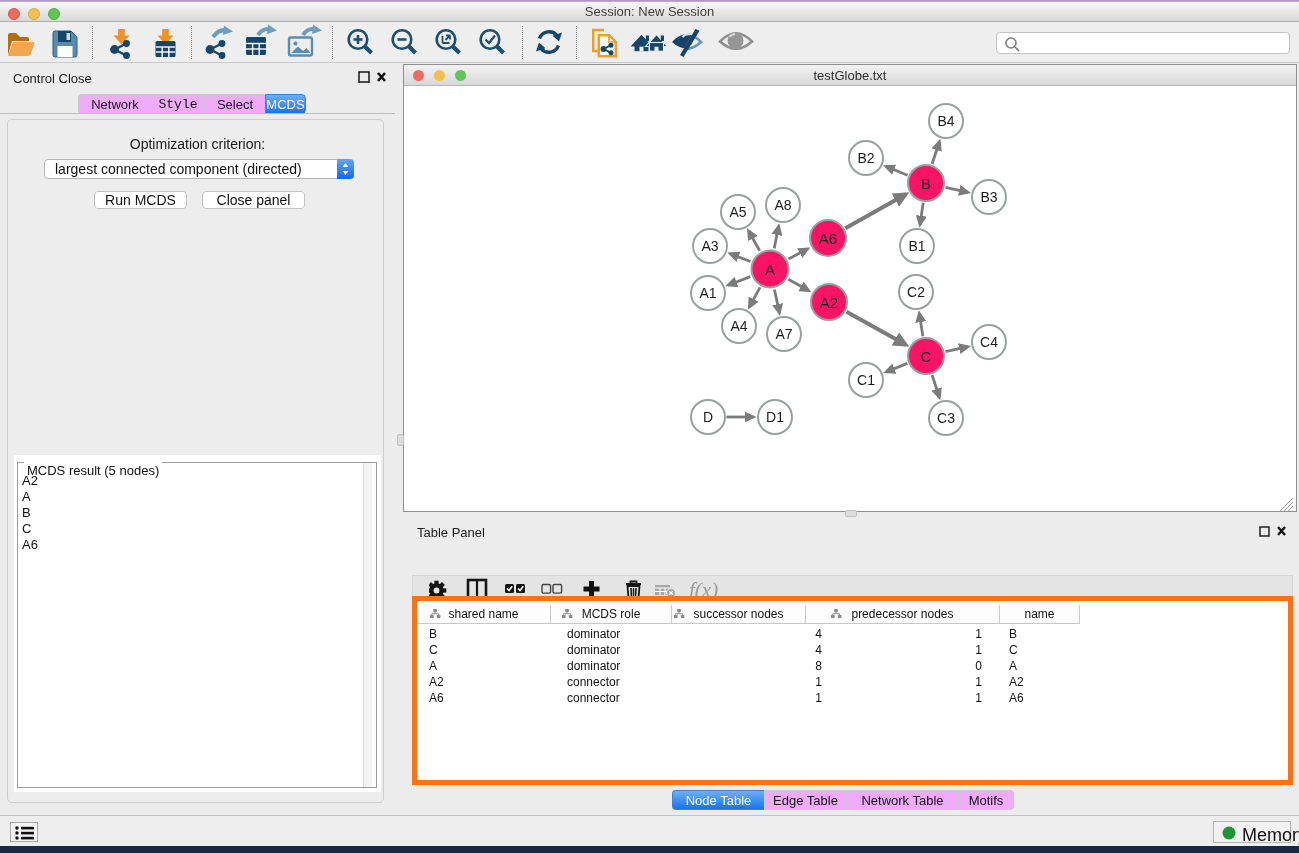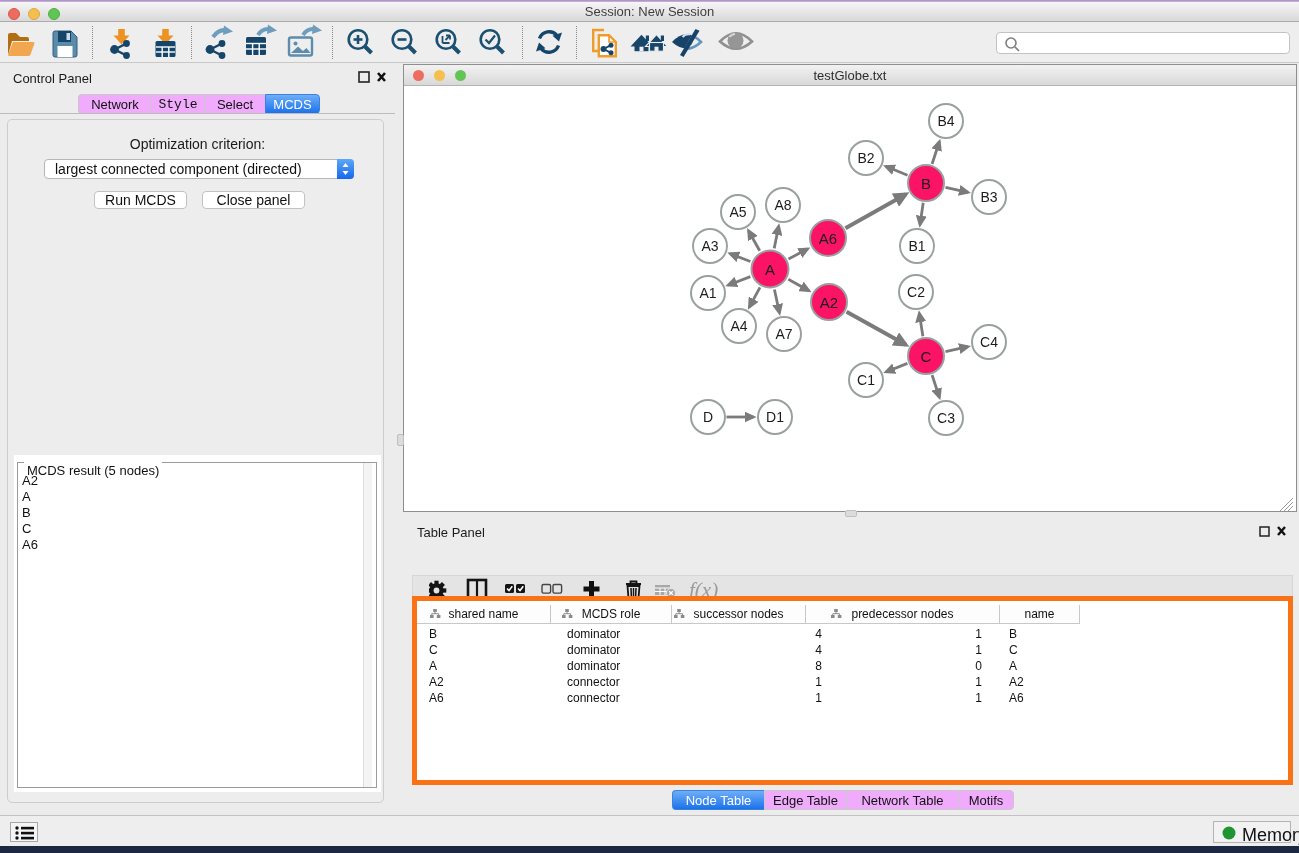--- a/index.html
+++ b/index.html
@@ -238,30 +238,30 @@
     <g>
       <path d="M720,41 Q736,24.5 752,41 Q736,55.5 720,41 Z" fill="none" stroke="#909090" stroke-width="2.6"></path>
       <circle cx="735.5" cy="40" r="8" fill="#969696"></circle>
       <path d="M729.5,36.5 A 7 7 0 0 1 735,33.4" stroke="#d6d6d6" stroke-width="2" fill="none"></path>
     </g>
   </g>
   </svg>
 </div>
 
 <div class="abs" id="cpanel">
-  <div class="hdr">Control Panel</div>
+  <div class="hdr">Control Close</div>
   <svg class="abs" style="left:358px;top:7px" width="32" height="14">
     <rect x="1" y="2" width="10" height="10" fill="none" stroke="#222" stroke-width="1.6"></rect>
     <path d="M20 3 L27 11 M27 3 L20 11" stroke="#111" stroke-width="2.6"></path>
   </svg>
   <div class="tabrow" style="left:78px; top:31px;">
     <div class="tab first" style="width:73px;">Network</div>
     <div class="tab" style="width:53px;font-family:Liberation Mono, monospace;">Style</div>
     <div class="tab" style="width:61px;">Select</div>
-    <div class="tab last sel" style="width:55px;">MCDS</div>
+    <div class="tab last sel" style="width:41px;">MCDS</div>
   </div>
 </div>
 <div class="abs" id="cp-line"></div>
 <div class="abs" id="cp-inner"></div>
 <div class="abs" id="optlabel">Optimization criterion:</div>
 <div class="abs" id="dropdown">largest connected component (directed)
   <div class="stepper">
     <svg width="17" height="20">
       <path d="M8.5 4 L11.5 8 L5.5 8 Z" fill="#fff"></path>
       <path d="M8.5 16 L11.5 12 L5.5 12 Z" fill="#fff"></path>

